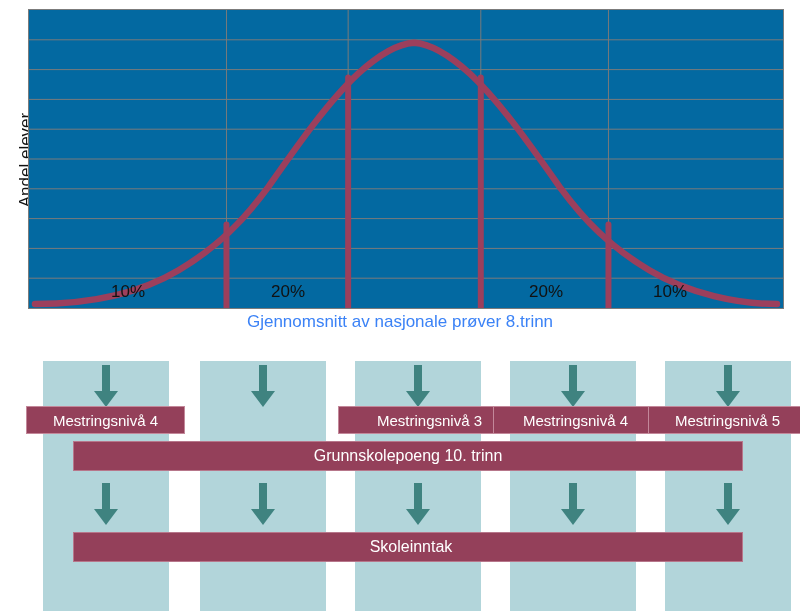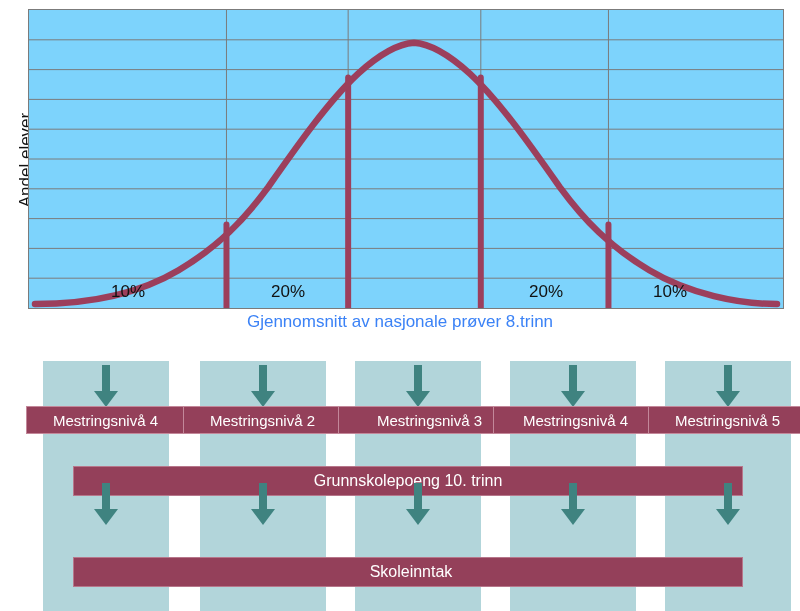--- a/index.html
+++ b/index.html
@@ -15,21 +15,21 @@
   #y-axis-title{
     position:absolute;left:-54px;top:150px;width:160px;
     text-align:center;font-size:17px;color:#111;
     transform:rotate(-90deg);transform-origin:center center;
     white-space:nowrap;
   }
 
   #plot-area{
     position:absolute;left:28px;top:9px;width:756px;height:300px;
     border:1px solid #7b7b7b;box-sizing:border-box;
-    background:#7dd3fc;
+    background:#0369a1;
     padding-left:40px;
   }
   #grid-svg{position:absolute;left:0;top:0;width:100%;height:100%;}
   #curve-svg{position:absolute;left:0;top:0;width:100%;height:100%;}
 
   .pct-label{
     position:absolute;font-size:17px;color:#111;
     text-align:center;white-space:nowrap;
   }
 
@@ -59,21 +59,20 @@
   }
 
   .wide-bar{
     position:absolute;
     background:#94405a;
     border:1px solid #b7778b;
     box-sizing:border-box;
     color:#ffffff;font-size:16px;
     display:flex;align-items:center;justify-content:center;
     white-space:nowrap;
-    margin-top:25px;
   }
 </style>
 </head>
 <body>
 
 <div id="chart-section">
 
   <div id="y-axis-title">Andel elever</div>
 
   <div id="plot-area">
@@ -141,21 +140,20 @@
     <polygon points="10,0 18,0 18,26 26,26 14,42 2,26 10,26" fill="#3f8380"></polygon>
   </svg>
   <svg class="arrow" style="left:559px;top:20px;" viewBox="0 0 28 44">
     <polygon points="10,0 18,0 18,26 26,26 14,42 2,26 10,26" fill="#3f8380"></polygon>
   </svg>
   <svg class="arrow" style="left:714px;top:20px;" viewBox="0 0 28 44">
     <polygon points="10,0 18,0 18,26 26,26 14,42 2,26 10,26" fill="#3f8380"></polygon>
   </svg>
 
   <div class="level-box" style="left:26px;top:61px;width:159px;">Mestringsnivå 4</div>
-  <div class="level-box" style="left:183px;top:61px;width:159px;">Mestringsnivå 2</div>
   <div class="level-box" style="left:338px;top:61px;width:159px;padding-left:24px;">Mestringsnivå 3</div>
   <div class="level-box" style="left:493px;top:61px;width:159px;padding-left:6px;">Mestringsnivå 4</div>
   <div class="level-box" style="left:648px;top:61px;width:159px;">Mestringsnivå 5</div>
 
   <div class="wide-bar" style="left:73px;top:96px;width:670px;height:30px;">Grunnskolepoeng 10. trinn</div>
 
   <svg class="arrow" style="left:92px;top:138px;" viewBox="0 0 28 44">
     <polygon points="10,0 18,0 18,26 26,26 14,42 2,26 10,26" fill="#3f8380"></polygon>
   </svg>
   <svg class="arrow" style="left:249px;top:138px;" viewBox="0 0 28 44">

